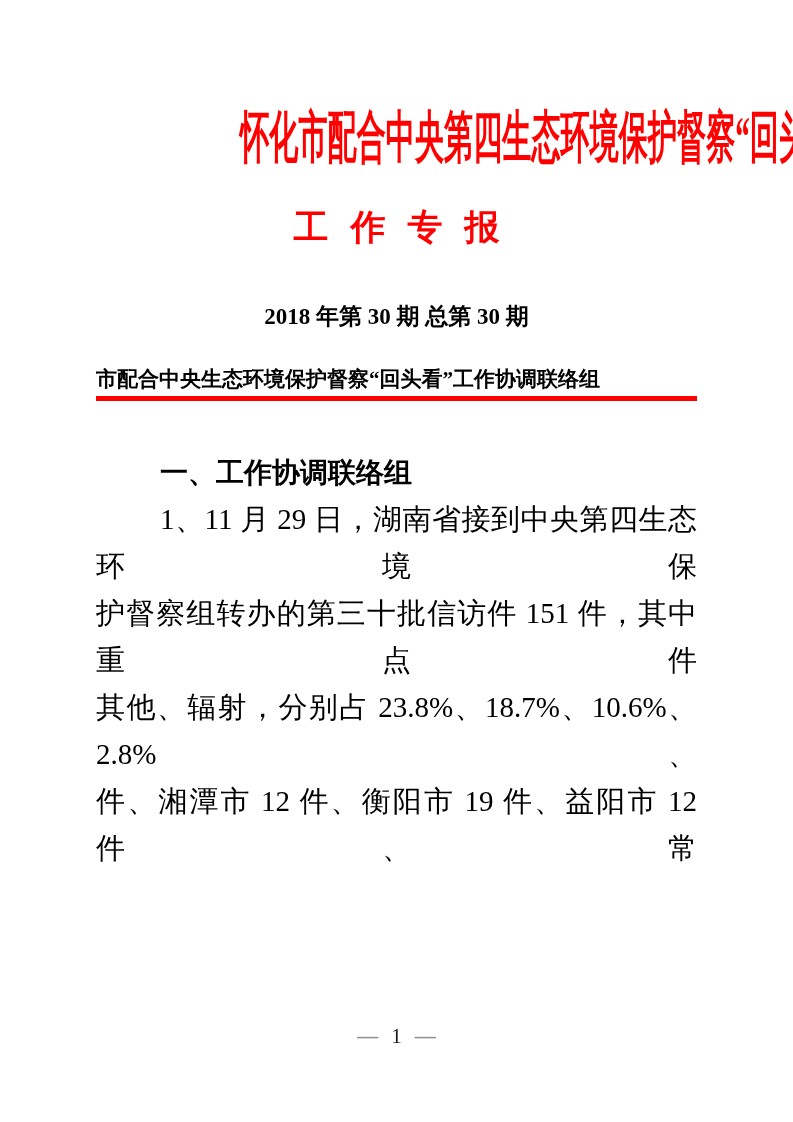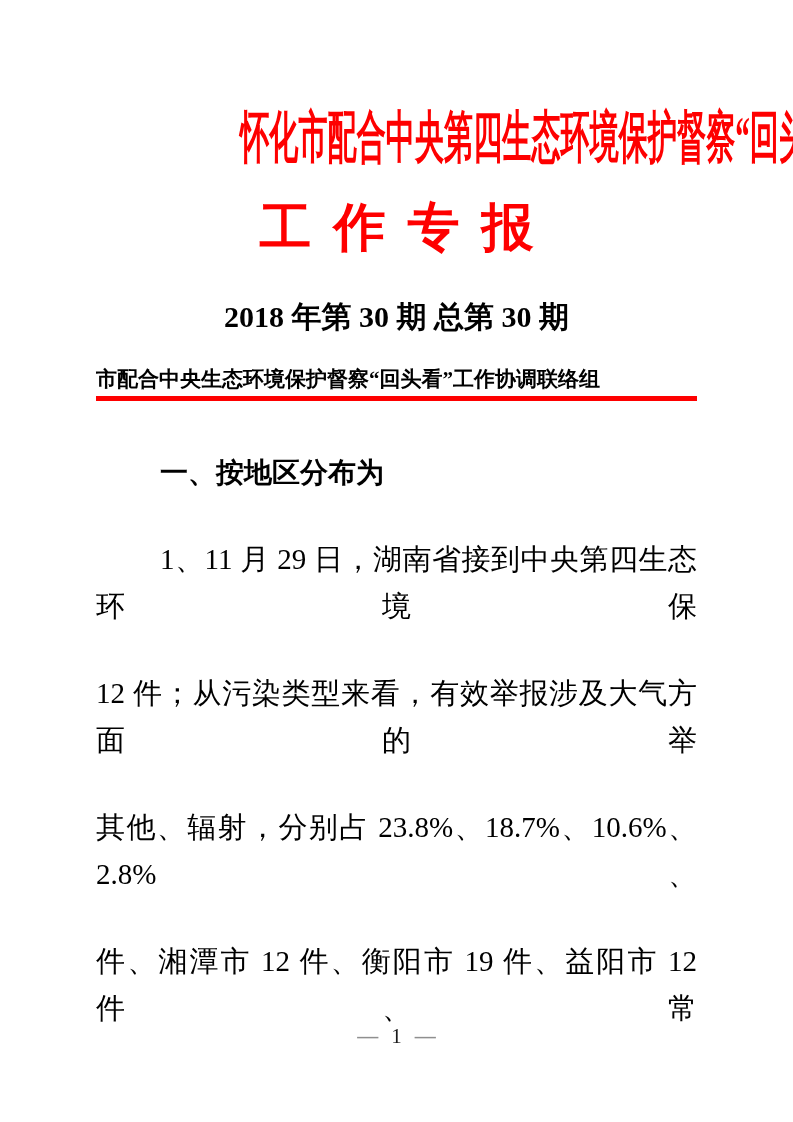--- a/index.html
+++ b/index.html
@@ -26,30 +26,30 @@
     line-height:70px;
     white-space:nowrap;
     transform:scaleX(0.52);
     transform-origin:50% 50%;
   }
   .title2{
     margin-top:24px;
     text-align:center;
     color:var(--accent);
     font-weight:bold;
-    font-size:52px;
+    font-size:35px;
     line-height:64px;
     letter-spacing:22px;
     text-indent:22px;
   }
   .issue{
     margin-top:42px;
     text-align:center;
     font-weight:bold;
-    font-size:30px;
+    font-size:23px;
     line-height:30px;
   }
   .issuer-row{
     margin-top:34px;
     display:flex;
     justify-content:space-between;
     align-items:center;
     font-weight:bold;
     font-size:21px;
     line-height:26px;
@@ -69,21 +69,20 @@
   }
   .para{margin:0;}
   .line{
     font-size:29px;
     line-height:47px;
     white-space:normal;
   }
   .line.just{
     text-align:justify;
     text-align-last:justify;
-    margin-top:40px;
   }
   .line.indent{text-indent:64px;}
   
   .page-footer{
     position:absolute;
     left:0;right:0;
     top:1022px;
     text-align:center;
     font-size:21px;
     line-height:28px;
@@ -99,25 +98,25 @@
   <header class="masthead">
     <div class="title1">怀化市配合中央第四生态环境保护督察“回头看”</div>
     <div class="title2">工作专报</div>
     <div class="issue">2018 年第 30 期 总第 30 期</div>
     <div class="issuer-row">
       <span>市配合中央生态环境保护督察“回头看”工作协调联络组</span>
     </div>
   </header>
 
   <main class="doc-body">
-    <h2 class="section-heading">一、按地区分布为</h2>
+    <h2 class="section-heading">一、工作协调联络组</h2>
     <div id="paragraphs">
         <div class="para">
           <div class="line indent just">1、11 月 29 日，湖南省接到中央第四生态环境保</div>
-          <div class="line just">12 件；从污染类型来看，有效举报涉及大气方面的举</div>
+          <div class="line just">护督察组转办的第三十批信访件 151 件，其中重点件</div>
           <div class="line just">其他、辐射，分别占 23.8%、18.7%、10.6%、2.8%、</div>
           <div class="line just">件、湘潭市 12 件、衡阳市 19 件、益阳市 12 件、常</div>
         </div>
       </div>
   </main>
 
   <footer class="page-footer">
     <span class="dash">—</span><span class="pageno">1</span><span class="dash">—</span>
   </footer>
 

